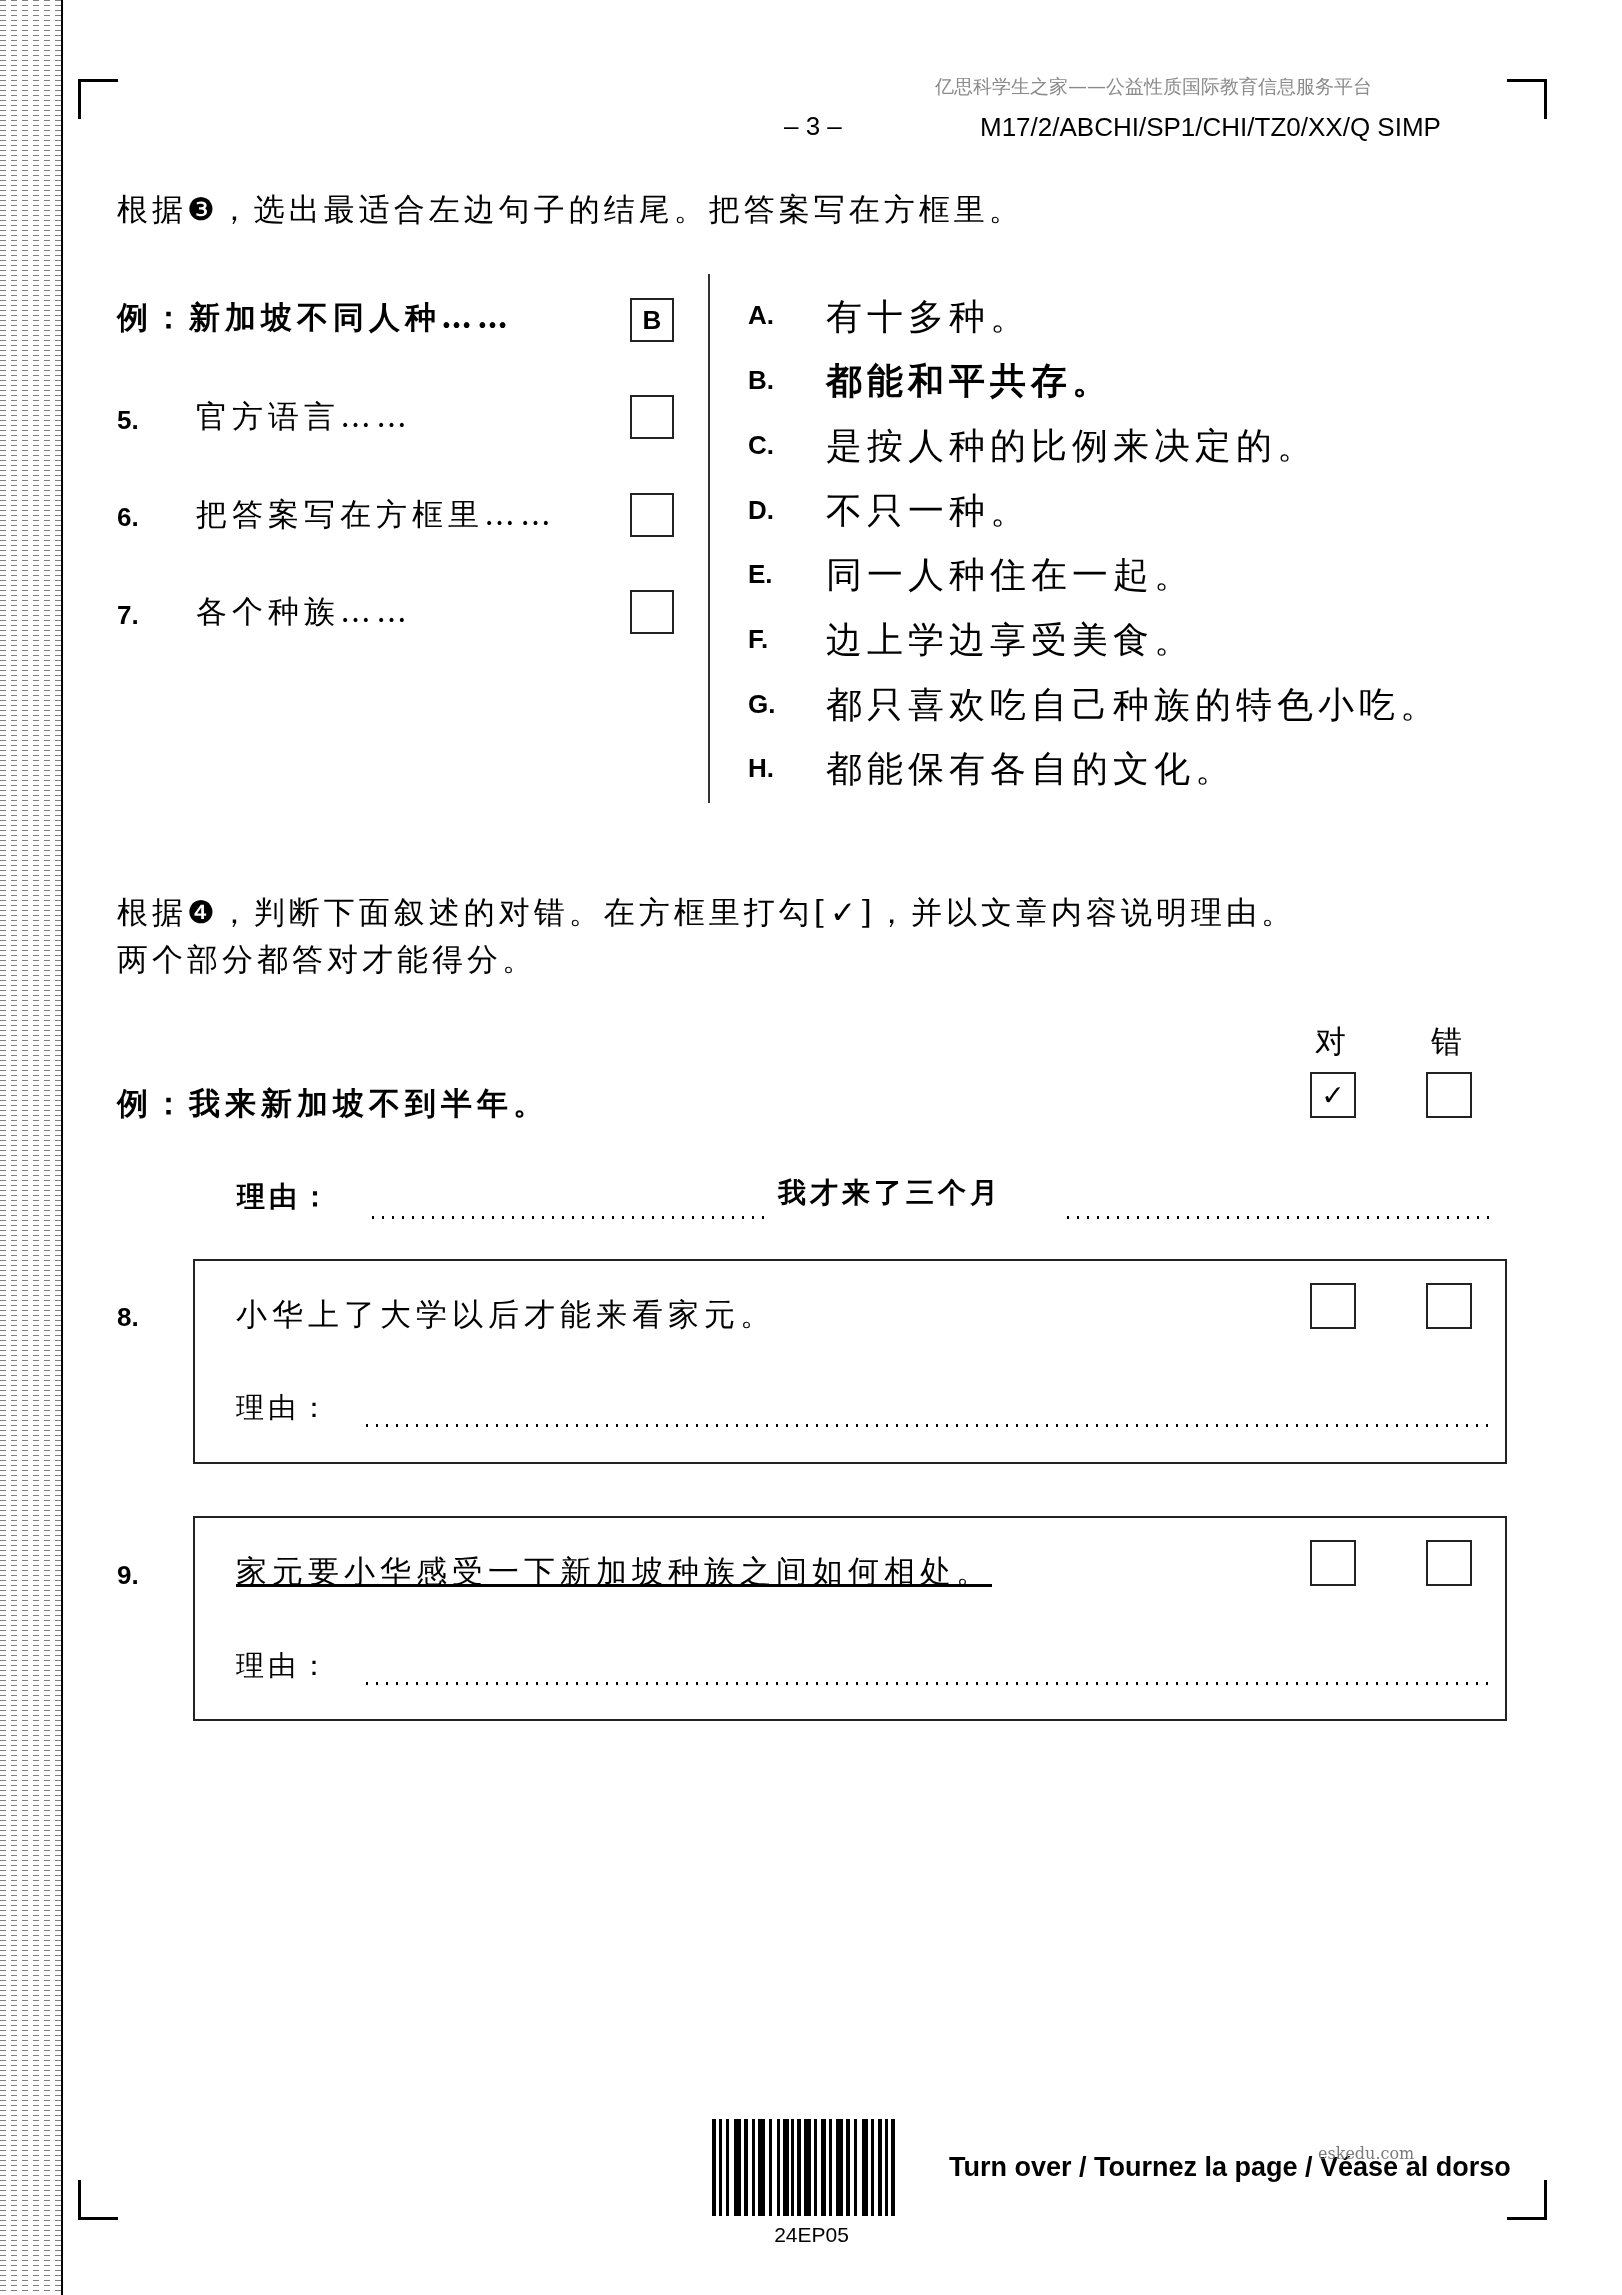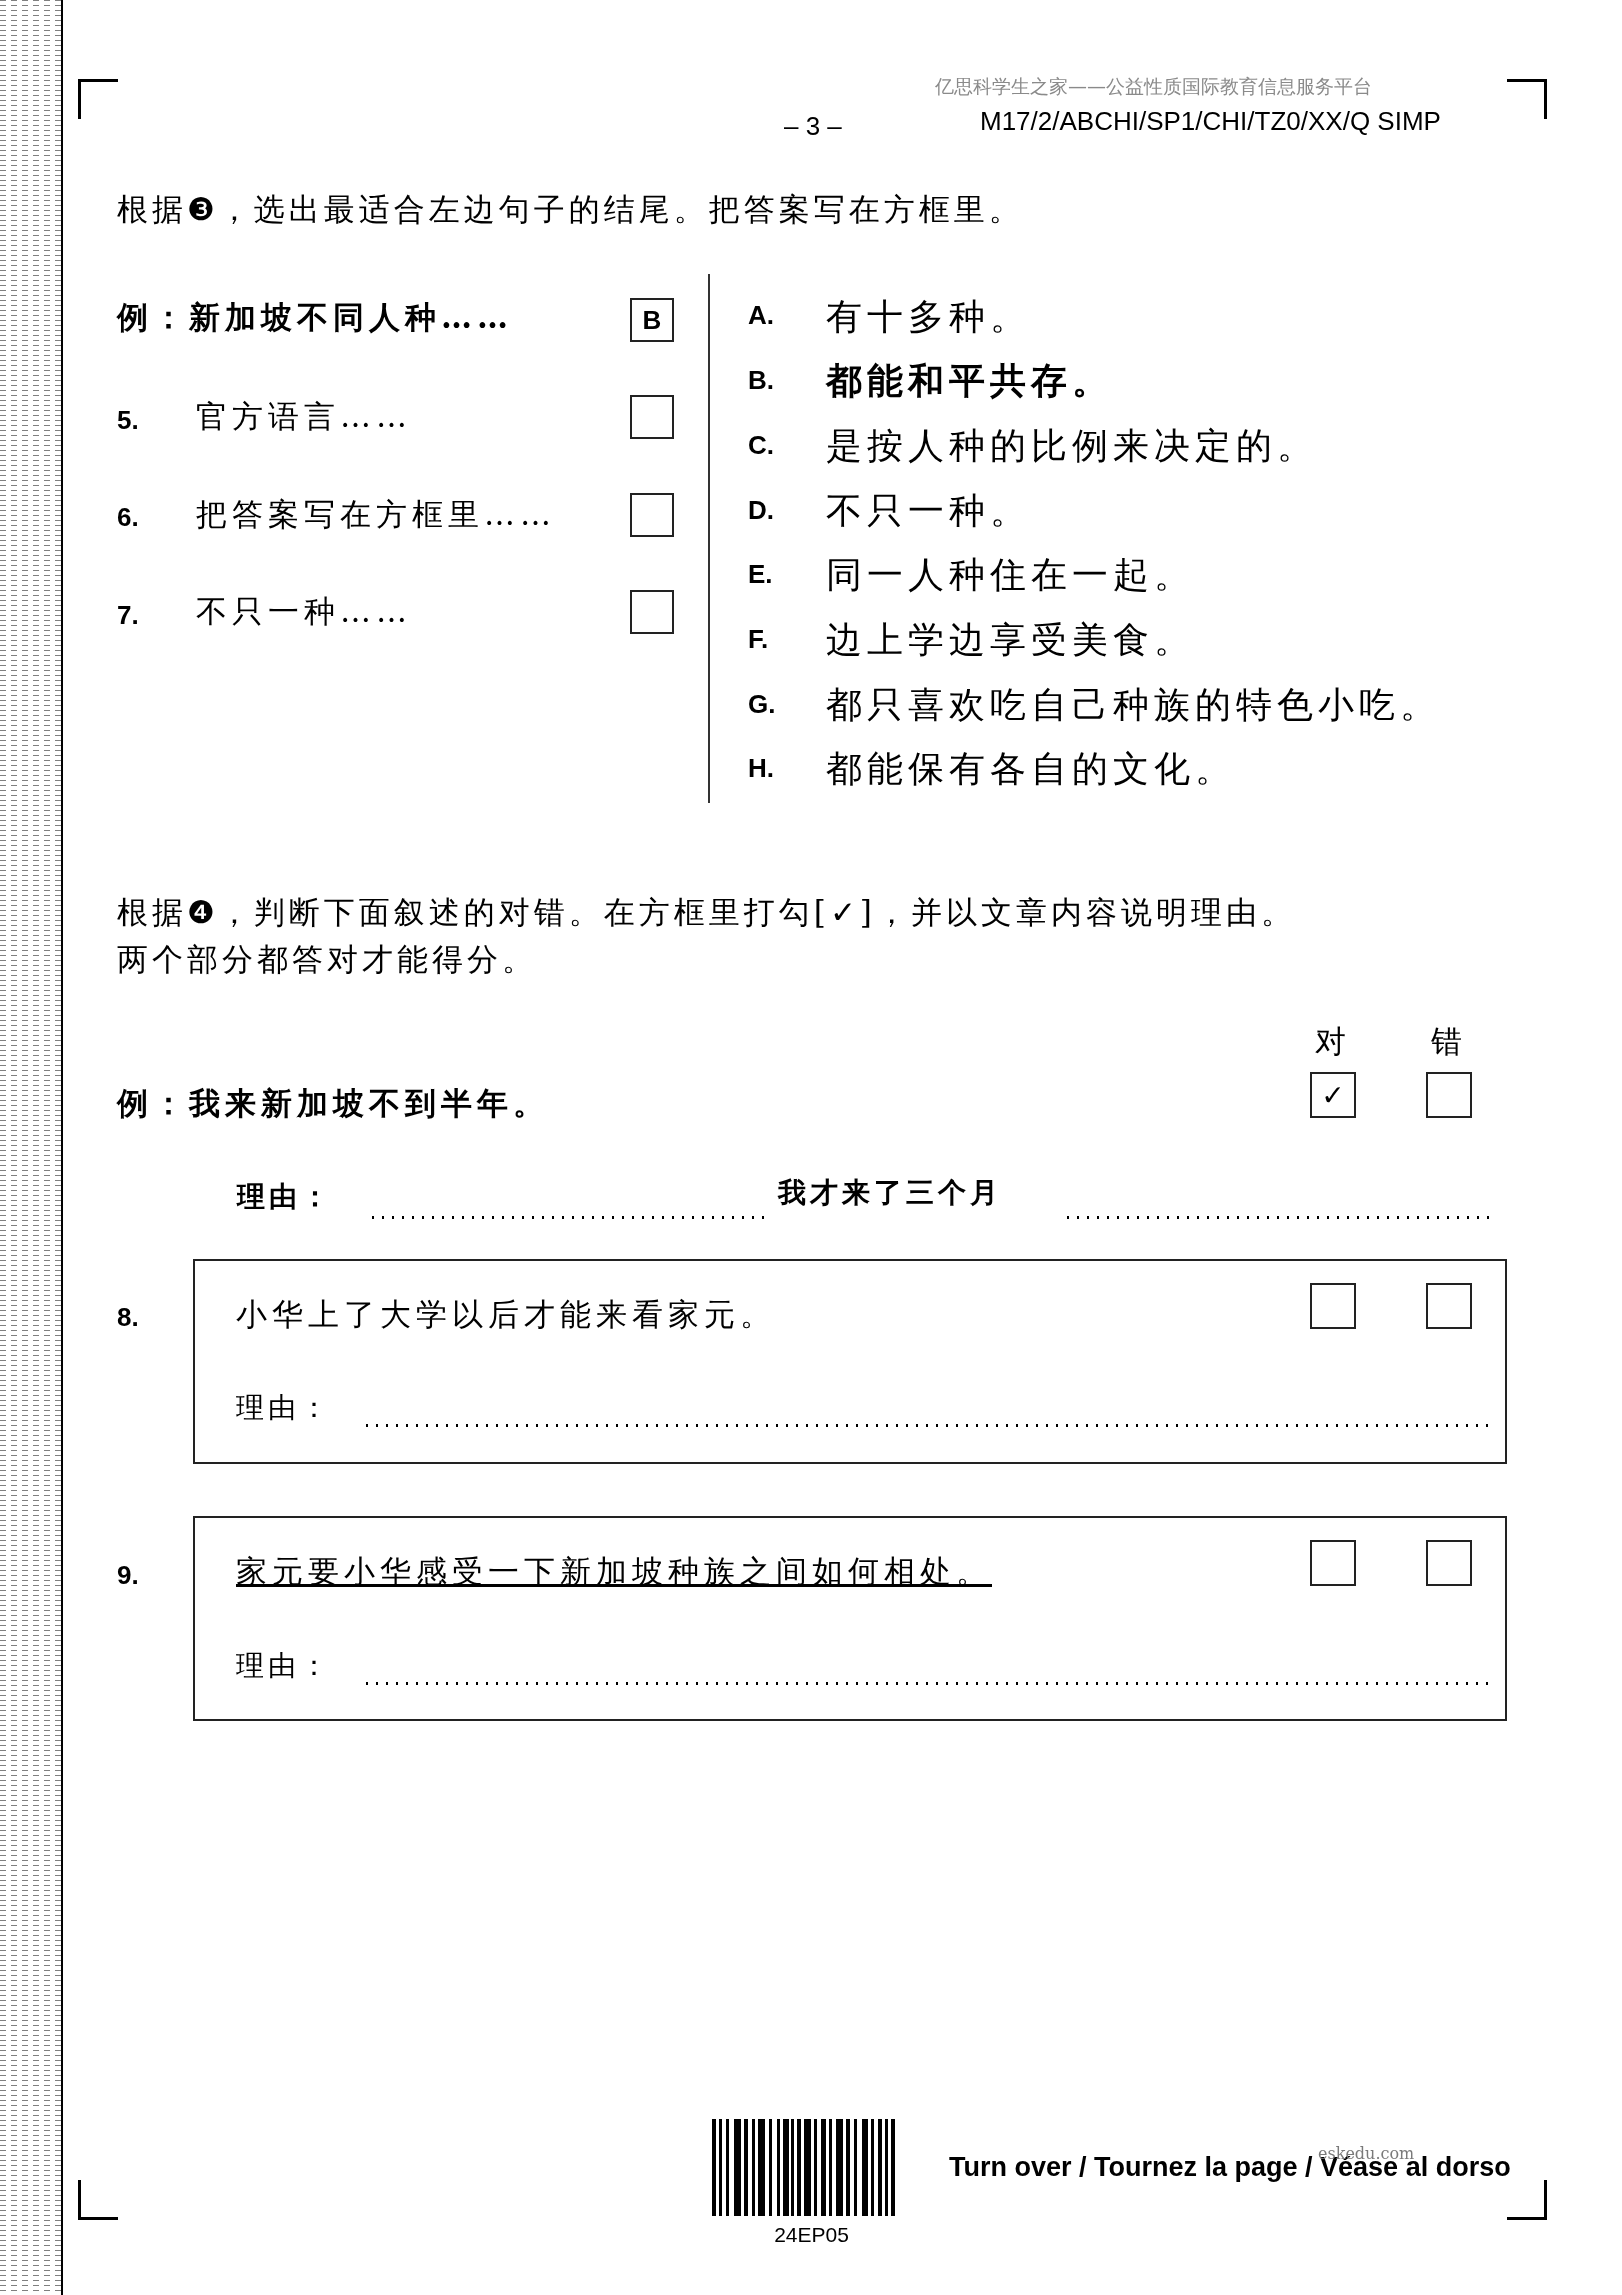--- a/index.html
+++ b/index.html
@@ -19,21 +19,21 @@
   .strip-border { position:absolute; left:61px; top:0; width:2px; height:2295px; background:#000; }
   .corner { position:absolute; width:37px; height:37px; border-color:#000; border-style:solid; border-width:0; }
   .c-tl { left:78px; top:79px; border-left-width:3px; border-top-width:3px; }
   .c-tr { left:1507px; top:79px; border-right-width:3px; border-top-width:3px; }
   .c-bl { left:78px; top:2180px; border-left-width:3px; border-bottom-width:3px; }
   .c-br { left:1507px; top:2180px; border-right-width:3px; border-bottom-width:3px; }
 
   .abs { position:absolute; white-space:nowrap; }
   .watermark-top { left:935px; top:74px; font-size:19px; color:#8a8a8a; font-family:"DejaVu Sans", sans-serif; }
   .page-num { left:784px; top:111px; font-size:26px; font-family:"Liberation Sans", sans-serif; }
-  .code { left:980px; top:106px; font-size:26px; font-family:"Liberation Sans", sans-serif; }
+  .code { left:980px; top:112px; font-size:26px; font-family:"Liberation Sans", sans-serif; }
 
   .instr { font-size:31px; letter-spacing:4px; }
   .bold { font-weight:bold; }
   .qnum { font-family:"Liberation Sans", sans-serif; font-weight:bold; font-size:26px; }
   .stem { font-size:31px; letter-spacing:5px; }
   .box {
     position:absolute; width:44px; height:44px; border:2px solid #222; box-sizing:border-box;
     font-family:"Liberation Sans", sans-serif; font-weight:bold; font-size:26px;
     display:flex; align-items:center; justify-content:center;
   }
@@ -79,21 +79,21 @@
 
 <div class="abs qnum" style="left:117px; top:405px;">5.</div>
 <div class="abs stem" style="left:196px; top:396px;">官方语言……</div>
 <div class="box" style="left:630px; top:395px;"></div>
 
 <div class="abs qnum" style="left:117px; top:502px;">6.</div>
 <div class="abs stem" style="left:196px; top:494px;">把答案写在方框里……</div>
 <div class="box" style="left:630px; top:493px;"></div>
 
 <div class="abs qnum" style="left:117px; top:600px;">7.</div>
-<div class="abs stem" style="left:196px; top:591px;">不只一种……</div>
+<div class="abs stem" style="left:196px; top:591px;">各个种族……</div>
 <div class="box" style="left:630px; top:590px;"></div>
 
 <div class="divider"></div>
 
 <div>
   <div class="abs opt-letter" style="left:748px; top:300px;">A.</div>
   <div class="abs opt-text" style="left:826px; top:293px;">有十多种。</div>
 
   <div class="abs opt-letter" style="left:748px; top:365px;">B.</div>
   <div class="abs opt-text bold" style="left:826px; top:357px;">都能和平共存。</div>

